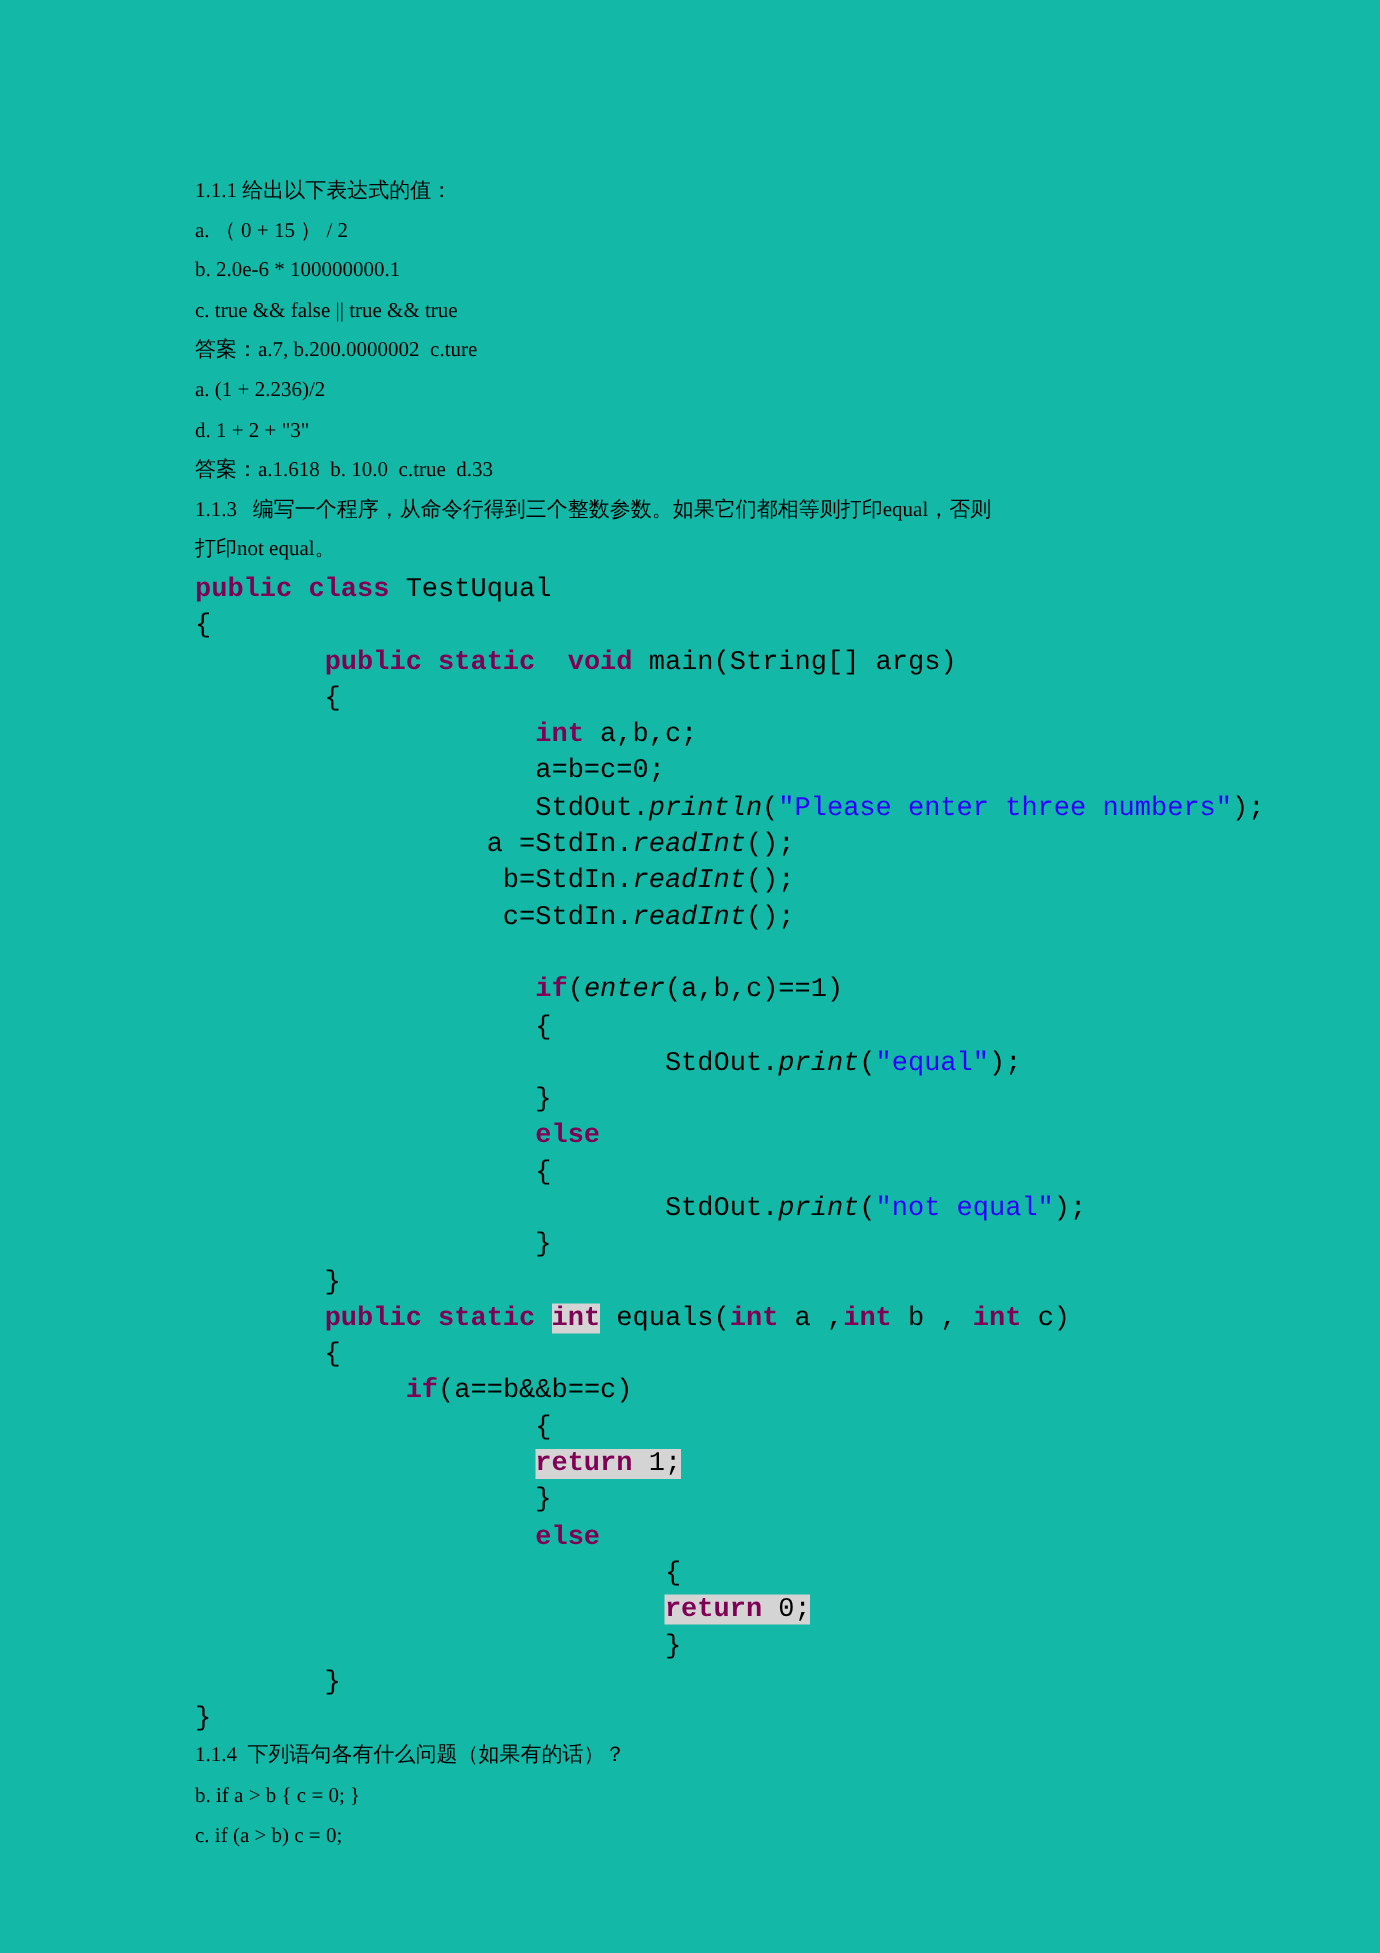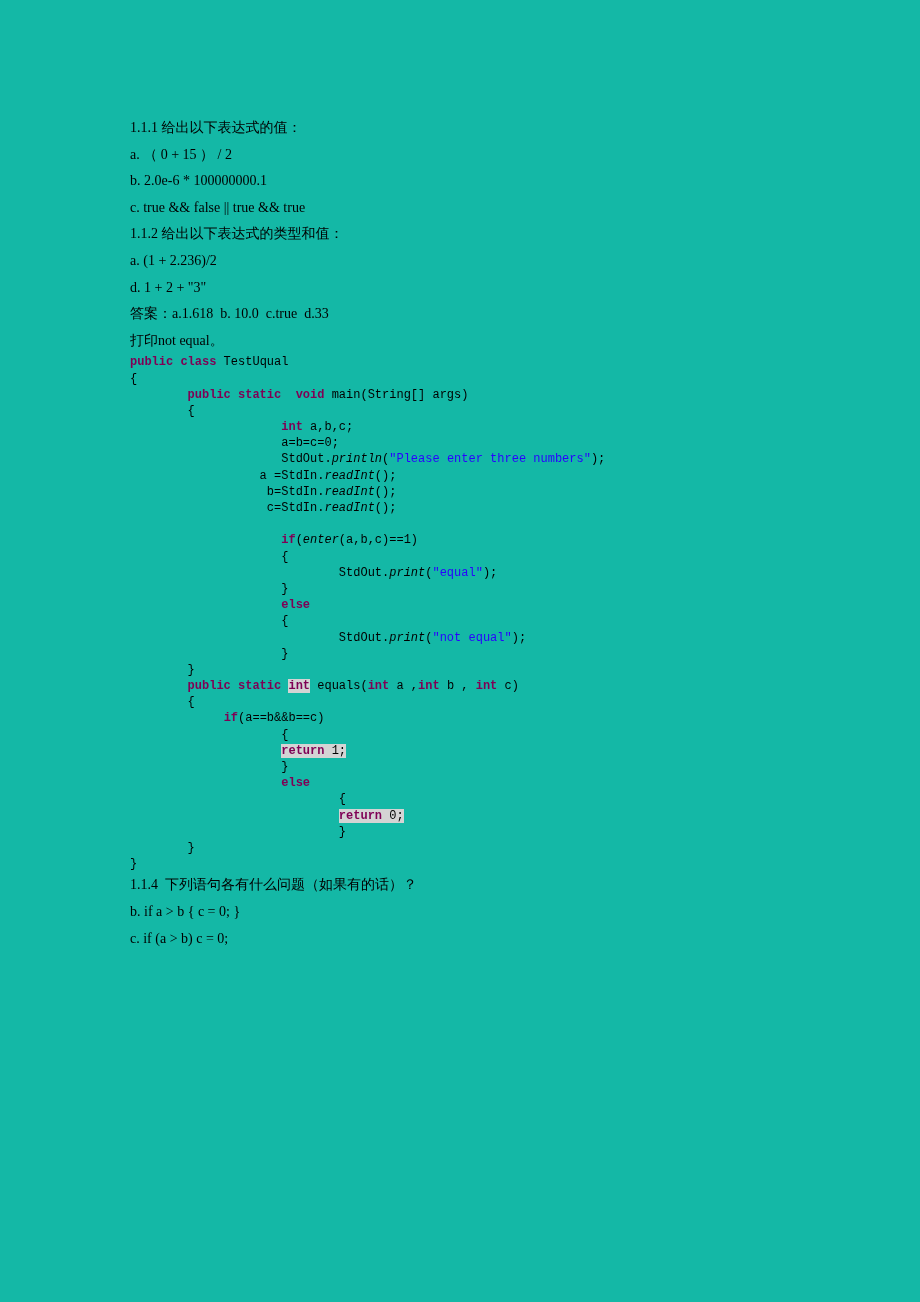--- a/index.html
+++ b/index.html
@@ -15,45 +15,46 @@
     min-height: 1302px;
     box-sizing: border-box;
     padding: 115px 130px 100px 130px;
     background: #14b8a6;
   }
   .text-line {
     white-space: pre-wrap;
   }
   .code-block {
     font-family: Consolas, "Courier New", monospace;
-    font-size: 12px;
+    font-size: 18px;
     line-height: 1.35;
     white-space: pre;
     color: #000;
   }
   .kw { color: #7f0055; font-weight: bold; }      
   .str { color: #2a00ff; }                        
   .ital { font-style: italic; }
   .hl { background: #d4d4d4; }                    
 </style>
 </head>
 <body>
 
 <div class="page">
 
   <div class="text-line">1.1.1 给出以下表达式的值：</div>
   <div class="text-line">a. （ 0 + 15 ） / 2</div>
   <div class="text-line">b. 2.0e-6 * 100000000.1</div>
   <div class="text-line">c. true &amp;&amp; false || true &amp;&amp; true</div>
+  <div class="text-line">答案：a.7, b.200.0000002  c.ture</div>
 
-  <div class="text-line">1.1.2 给出以下表达式的类型和值：</div>
   <div class="text-line">a. (1 + 2.236)/2</div>
   <div class="text-line">d. 1 + 2 + "3"</div>
   <div class="text-line">答案：a.1.618  b. 10.0  c.true  d.33</div>
 
+  <div class="text-line">1.1.3   编写一个程序，从命令行得到三个整数参数。如果它们都相等则打印equal，否则</div>
   <div class="text-line">打印not equal。</div>
 
   <div class="code-block"><span class="kw">public class</span><span> TestUqual</span>
 <span>{</span>
 <span>        </span><span class="kw">public static</span>  <span class="kw">void</span><span> main(String[] args)</span>
 <span>        {</span>
                      <span class="kw">int</span><span> a,b,c;</span>
 <span>                     a=b=c=0;</span>
 <span>                     StdOut.</span><span class="ital">println</span>(<span class="str">"Please enter three numbers"</span>);
 <span>                  a =StdIn.</span><span class="ital">readInt</span><span>();</span>

